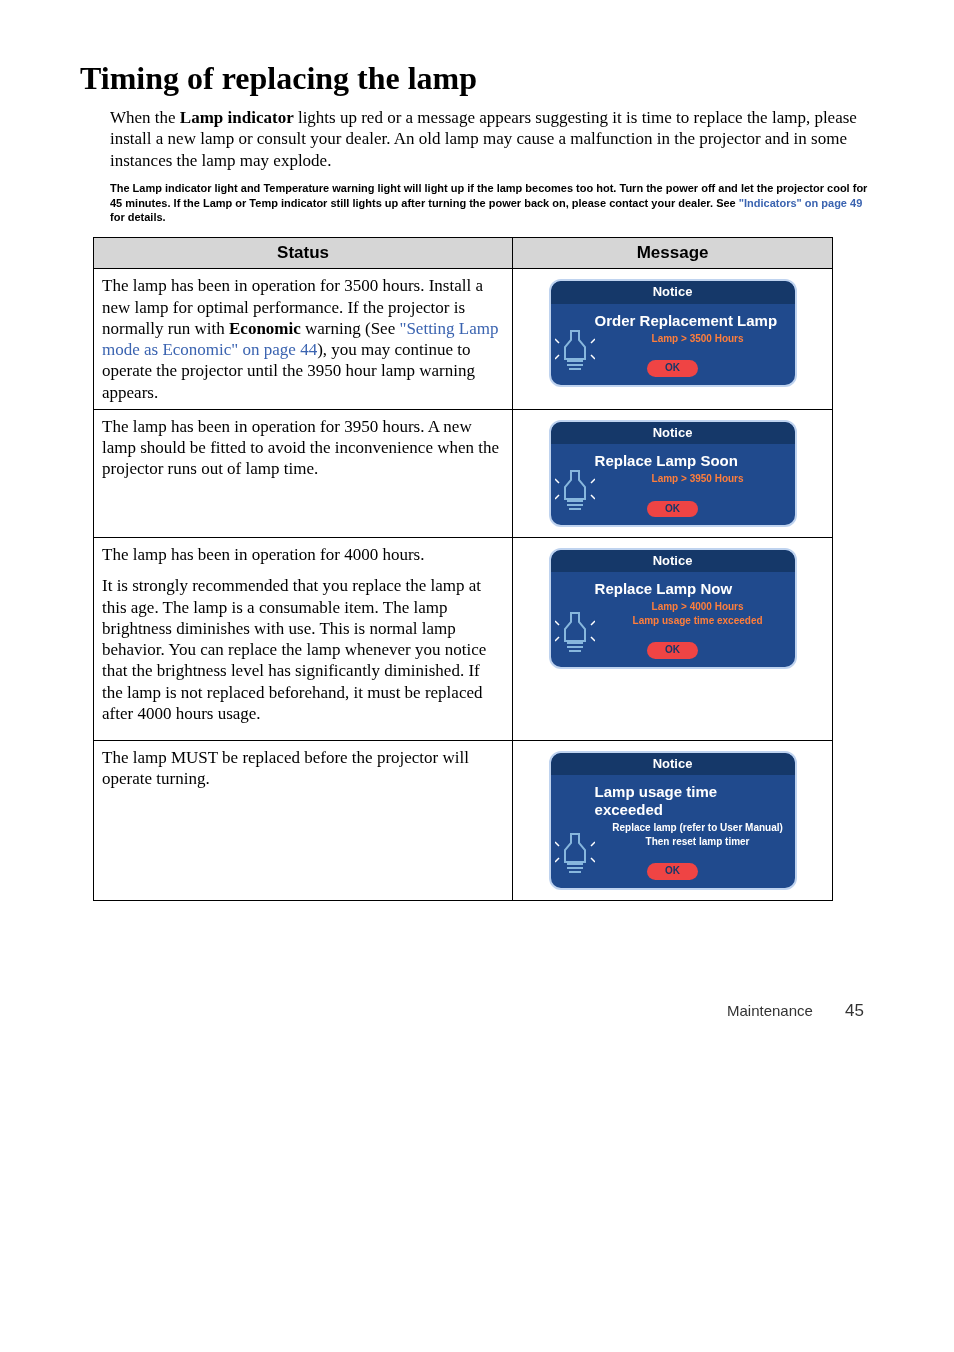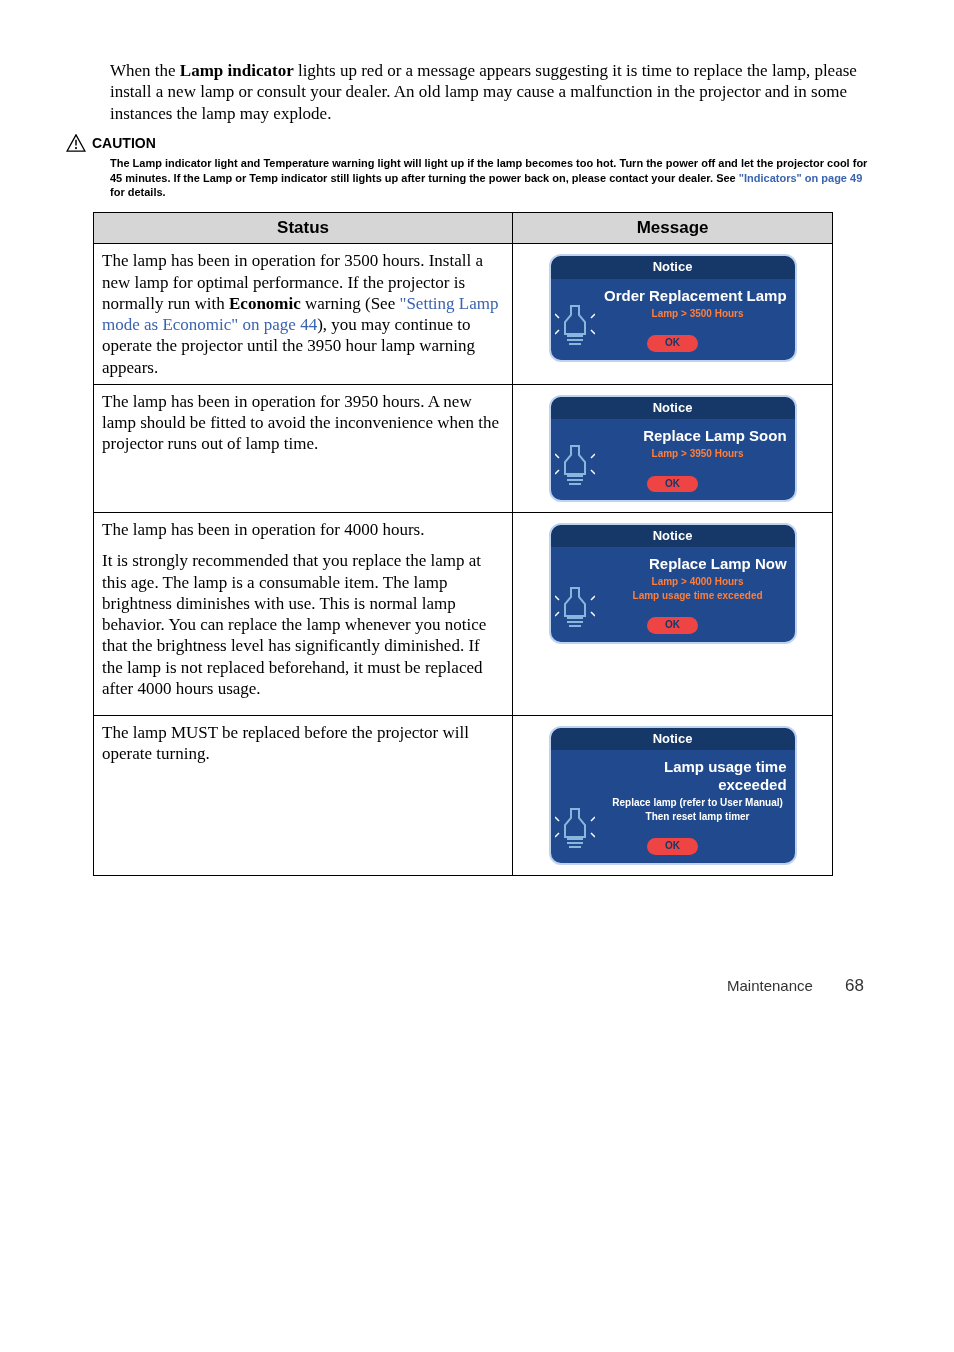--- a/index.html
+++ b/index.html
@@ -112,21 +112,21 @@
     font-weight: bold;
     font-size: 13px;
     text-align: center;
     padding: 3px 0;
     border-top-left-radius: 10px;
     border-top-right-radius: 10px;
   }
   .osd-main {
     font-weight: bold;
     font-size: 15px;
-    text-align: right;
+    text-align: left;
     padding: 8px 8px 2px 44px;
     color: #fff;
     line-height: 1.2;
   }
   .osd-sub {
     font-size: 10px;
     font-weight: bold;
     color: #ff7e3b;
     padding-left: 50px;
     line-height: 1.35;
@@ -152,33 +152,26 @@
     color: #333;
     margin-top: 100px;
     padding-right: 10px;
   }
   .footer .pg { margin-left: 28px; font-size: 17px; }
 </style>
 </head>
 <body>
 
 <div class="page">
+  <h1 class="h1">Timing of replacing the lamp</h1>
 
   <p class="intro">
     <span>When the </span><b>Lamp indicator</b><span> lights up red or a message appears suggesting it is time to replace the lamp, please install a new lamp or consult your dealer. An old lamp may cause a malfunction in the projector and in some instances the lamp may explode.</span>
   </p>
 
-  <div class="caution-line">
-    <svg class="caution-icon" viewBox="0 0 24 22">
-      <path d="M12 1 L23 21 L1 21 Z" fill="none" stroke="#000" stroke-width="1.6"></path>
-      <line x1="12" y1="7" x2="12" y2="14" stroke="#000" stroke-width="1.8"></line>
-      <circle cx="12" cy="17.2" r="1.3" fill="#000"></circle>
-    </svg>
-    <span class="caution-label">CAUTION</span>
-  </div>
   <div class="caution-body">
     <span>The Lamp indicator light and Temperature warning light will light up if the lamp becomes too hot. Turn the power off and let the projector cool for 45 minutes. If the Lamp or Temp indicator still lights up after turning the power back on, please contact your dealer. See </span><span class="link">"Indicators" on page 49</span><span> for details.</span>
   </div>
 
 
   <table class="tbl">
     <thead>
       <tr>
         <th class="col-status">Status</th>
         <th class="col-msg">Message</th>
@@ -266,15 +259,15 @@
             <div class="osd-ok-row"><span class="osd-ok">OK</span></div>
           </div>
             </div>
         </td>
       </tr>
     </tbody>
   </table>
 
   <div class="footer">
     <span>Maintenance</span>
-    <span class="pg">68</span>
+    <span class="pg">45</span>
   </div>
 </div>
 
 </body></html>

